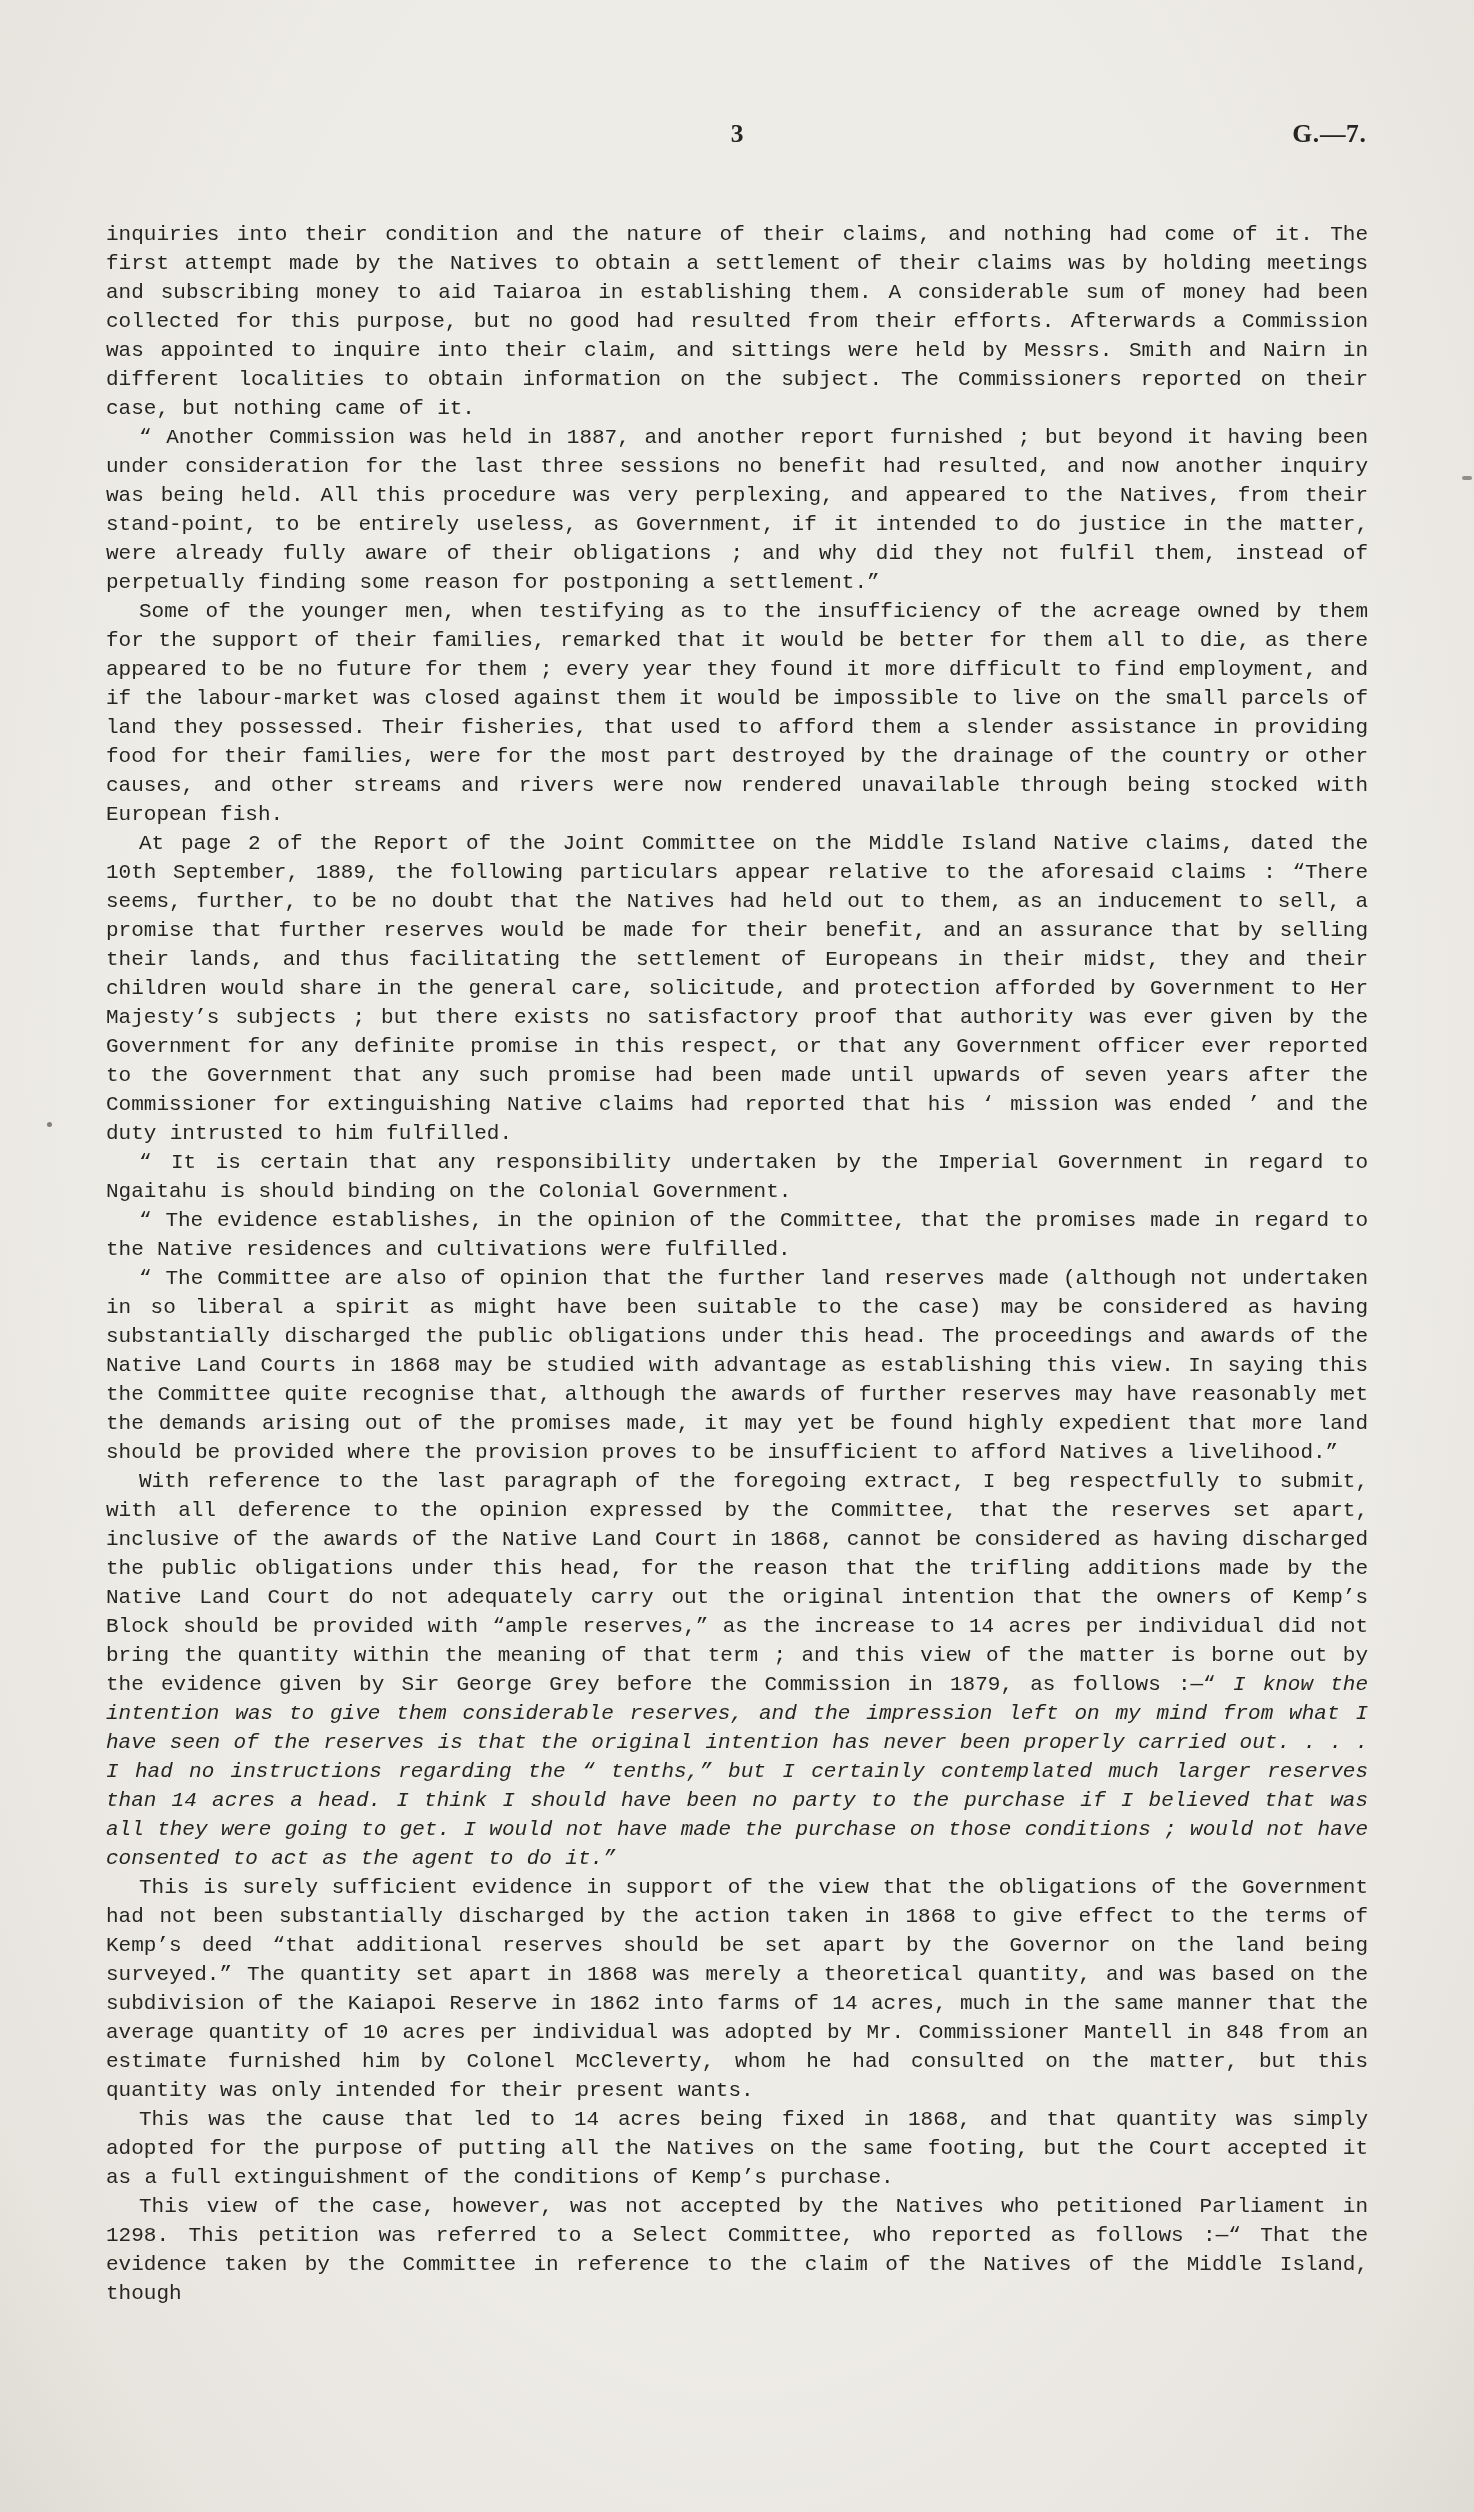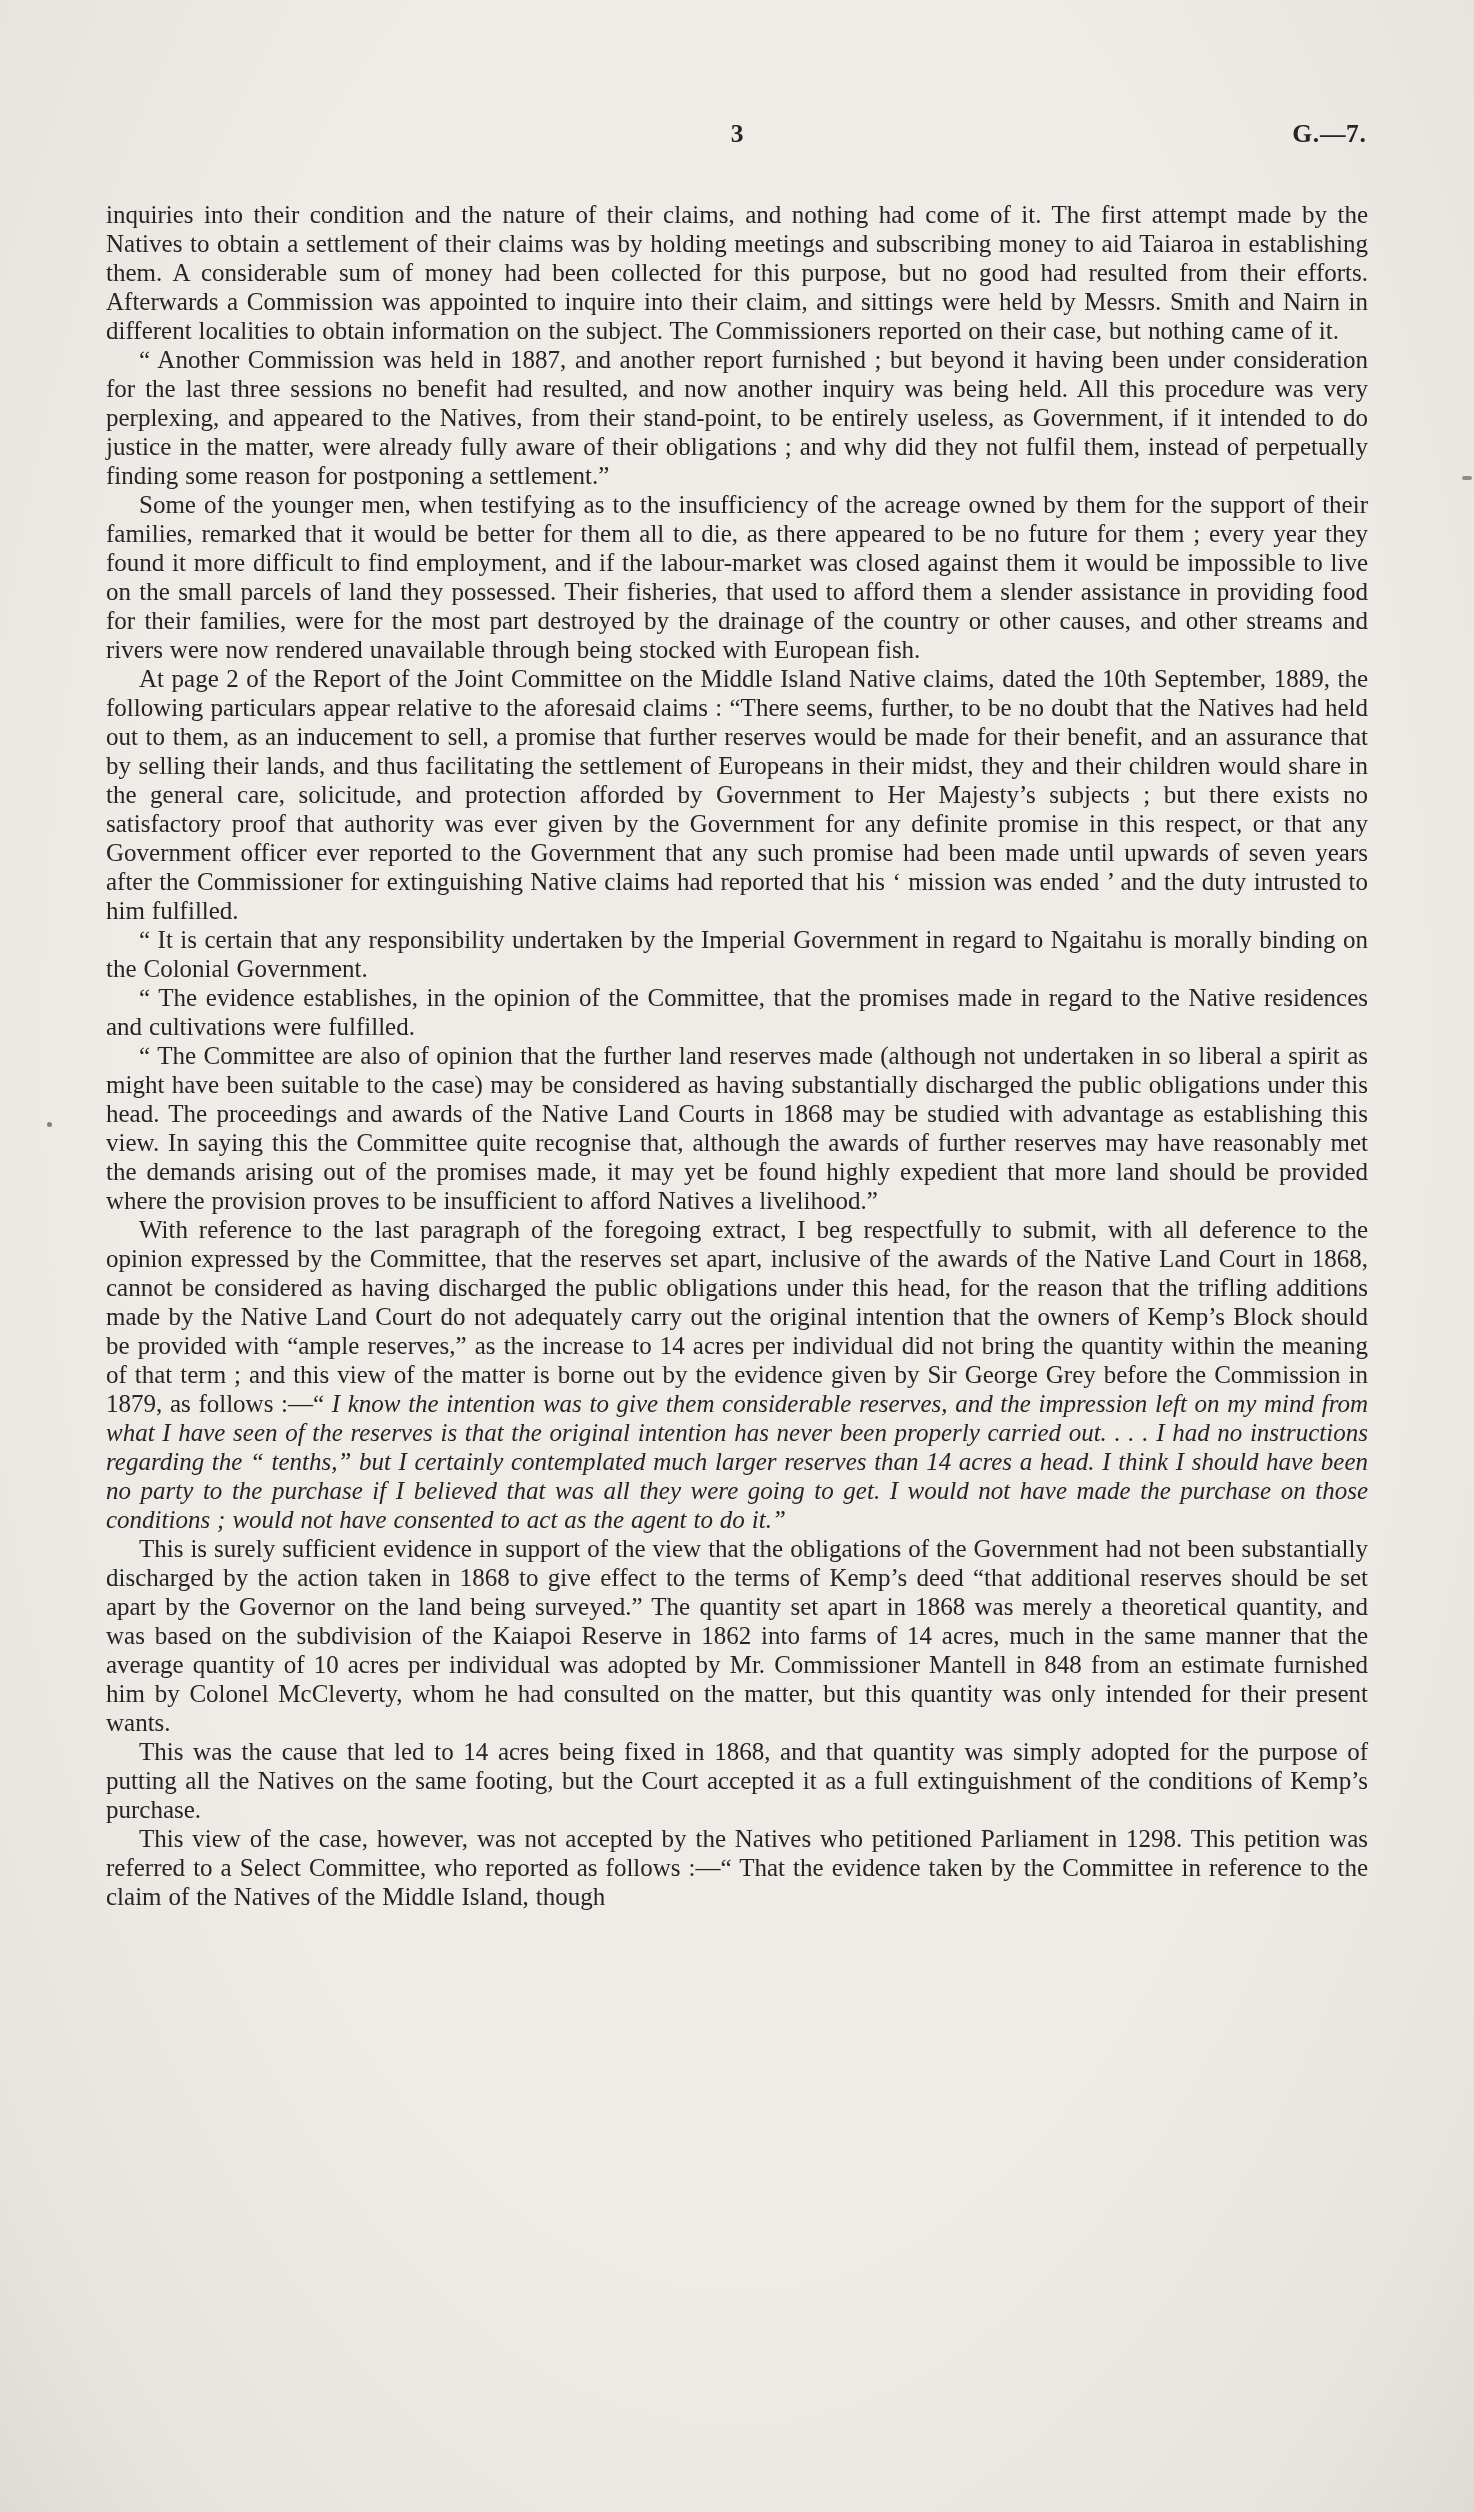--- a/index.html
+++ b/index.html
@@ -32,25 +32,26 @@
     text-align: center;
   }
   .doc-ref {
     position: absolute;
     right: 1.4px; top: 0;
     letter-spacing: 0.7px;
     white-space: nowrap;
     text-align: right;
   }
   .body-text {
-    margin-top: 47px;
-    font-size: 25px;
+    margin-top: 67px;
+    font-size: 21px;
     line-height: 29px;
     text-align: justify;
     word-spacing: 0.7px;
+    font-family: Liberation Mono, monospace;
   }
   .para { text-indent: 33px; }
   .para.no-indent { text-indent: 0; }
   .italic { font-style: italic; }
   .speck {
     position: absolute;
     background: #55524c;
     border-radius: 50%;
   }
   .speck-a { left: 47px; top: 1122px; width: 5px; height: 5px; opacity: .7; }
@@ -74,21 +75,21 @@
     <div class="body-text">
 
       <p class="para no-indent"><span>inquiries into their condition and the nature of their claims, and nothing had come of it. The first attempt made by the Natives to obtain a settlement of their claims was by holding meetings and subscribing money to aid Taiaroa in establishing them. A considerable sum of money had been collected for this purpose, but no good had resulted from their efforts. Afterwards a Commission was appointed to inquire into their claim, and sittings were held by Messrs. Smith and Nairn in different localities to obtain information on the subject. The Commissioners reported on their case, but nothing came of it.</span></p>
 
       <p class="para"><span>“ Another Commission was held in 1887, and another report furnished ; but beyond it having been under consideration for the last three sessions no benefit had resulted, and now another inquiry was being held. All this procedure was very perplexing, and appeared to the Natives, from their stand-point, to be entirely useless, as Government, if it intended to do justice in the matter, were already fully aware of their obligations ; and why did they not fulfil them, instead of perpetually finding some reason for postponing a settlement.”</span></p>
 
       <p class="para"><span>Some of the younger men, when testifying as to the insufficiency of the acreage owned by them for the support of their families, remarked that it would be better for them all to die, as there appeared to be no future for them ; every year they found it more difficult to find employment, and if the labour-market was closed against them it would be impossible to live on the small parcels of land they possessed. Their fisheries, that used to afford them a slender assistance in providing food for their families, were for the most part destroyed by the drainage of the country or other causes, and other streams and rivers were now rendered unavailable through being stocked with European fish.</span></p>
 
       <p class="para"><span>At page 2 of the Report of the Joint Committee on the Middle Island Native claims, dated the 10th September, 1889, the following particulars appear relative to the aforesaid claims : “There seems, further, to be no doubt that the Natives had held out to them, as an inducement to sell, a promise that further reserves would be made for their benefit, and an assurance that by selling their lands, and thus facilitating the settlement of Europeans in their midst, they and their children would share in the general care, solicitude, and protection afforded by Government to Her Majesty’s subjects ; but there exists no satisfactory proof that authority was ever given by the Government for any definite promise in this respect, or that any Government officer ever reported to the Government that any such promise had been made until upwards of seven years after the Commissioner for extinguishing Native claims had reported that his ‘ mission was ended ’ and the duty intrusted to him fulfilled.</span></p>
 
-      <p class="para"><span>“ It is certain that any responsibility undertaken by the Imperial Government in regard to Ngaitahu is morally binding on the Colonial Government.</span></p>
+      <p class="para"><span>“ It is certain that any responsibility undertaken by the Imperial Government in regard to Ngaitahu is should binding on the Colonial Government.</span></p>
 
 
 
       <p class="para"><span>“ The evidence establishes, in the opinion of the Committee, that the promises made in regard to the Native residences and cultivations were fulfilled.</span></p>
 
       <p class="para"><span>“ The Committee are also of opinion that the further land reserves made (although not undertaken in so liberal a spirit as might have been suitable to the case) may be considered as having substantially discharged the public obligations under this head. The proceedings and awards of the Native Land Courts in 1868 may be studied with advantage as establishing this view. In saying this the Committee quite recognise that, although the awards of further reserves may have reasonably met the demands arising out of the promises made, it may yet be found highly expedient that more land should be provided where the provision proves to be insufficient to afford Natives a livelihood.”</span></p>
 
       <p class="para"><span>With reference to the last paragraph of the foregoing extract, I beg respectfully to submit, with all deference to the opinion expressed by the Committee, that the reserves set apart, inclusive of the awards of the Native Land Court in 1868, cannot be considered as having discharged the public obligations under this head, for the reason that the trifling additions made by the Native Land Court do not adequately carry out the original intention that the owners of Kemp’s Block should be provided with “ample reserves,” as the increase to 14 acres per individual did not bring the quantity within the meaning of that term ; and this view of the matter is borne out by the evidence given by Sir George Grey before the Commission in 1879, as follows :—“ </span><span class="italic">I know the intention was to give them considerable reserves, and the impression left on my mind from what I have seen of the reserves is that the original intention has never been properly carried out. . . . I had no instructions regarding the “ tenths,” but I certainly contemplated much larger reserves than 14 acres a head. I think I should have been no party to the purchase if I believed that was all they were going to get. I would not have made the purchase on those conditions ; would not have consented to act as the agent to do it.”</span></p>
 
       <p class="para"><span>This is surely sufficient evidence in support of the view that the obligations of the Government had not been substantially discharged by the action taken in 1868 to give effect to the terms of Kemp’s deed “that additional reserves should be set apart by the Governor on the land being surveyed.” The quantity set apart in 1868 was merely a theoretical quantity, and was based on the subdivision of the Kaiapoi Reserve in 1862 into farms of 14 acres, much in the same manner that the average quantity of 10 acres per individual was adopted by Mr. Commissioner Mantell in 848 from an estimate furnished him by Colonel McCleverty, whom he had consulted on the matter, but this quantity was only intended for their present wants.</span></p>

